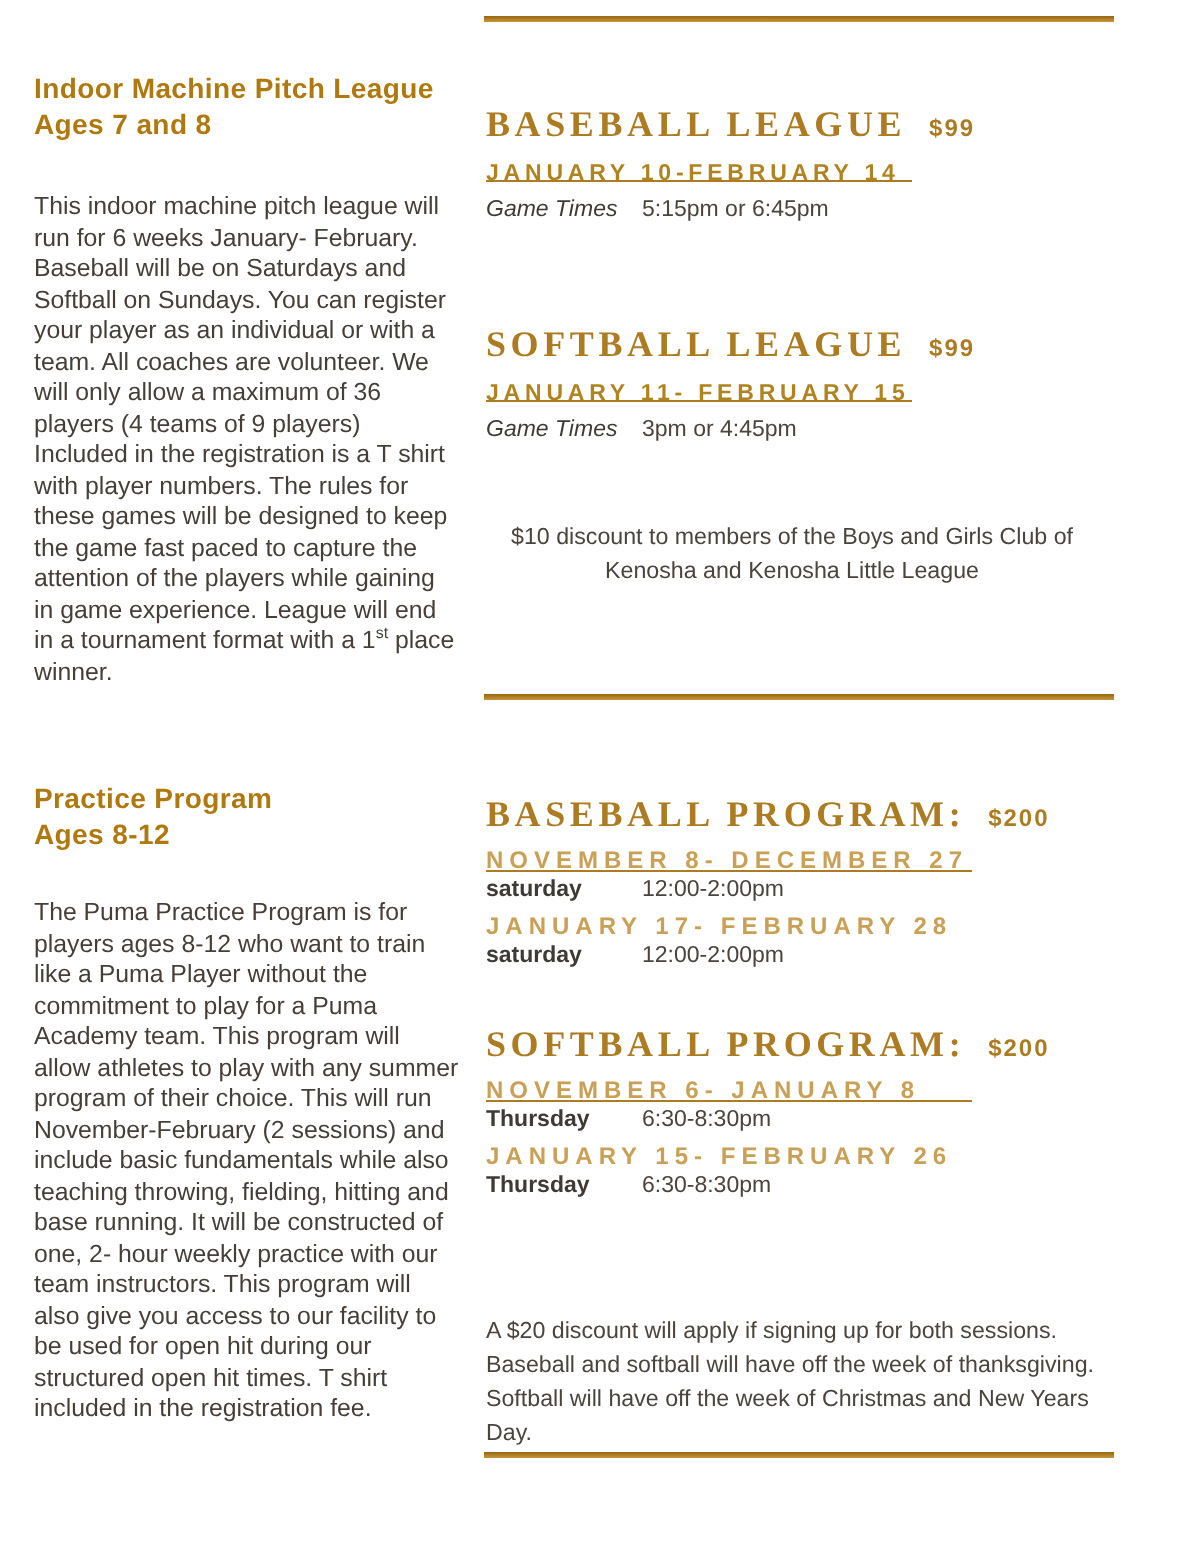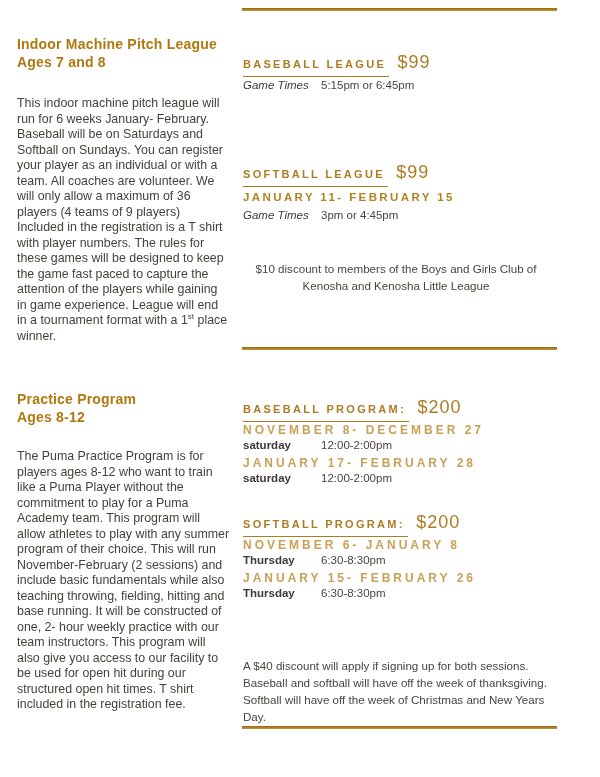--- a/index.html
+++ b/index.html
@@ -45,28 +45,28 @@
   .para-1 { top: 84px; }
   .para-2 { top: 437px; }
   .para sup { font-size: 8px; line-height: 0; }
 
   
   .rblock { left: 243px; width: 320px; }
 
   .name-row { white-space: nowrap; }
   .league-name {
     color: #ad7c22;
-    font-size: 11px; font-weight: bold;
+    font-size: 18px; font-weight: bold;
     letter-spacing: 2.3px;
     border-bottom: 1.5px solid #ad7c22;
-    padding-bottom: 6px; padding-right: 3px;
+    padding-bottom: 18px; padding-right: 3px; font-family: Liberation Serif, serif;
   }
   .league-price {
     color: #ad7c22;
-    font-size: 18px; font-weight: normal;
+    font-size: 12px; font-weight: bold;
     letter-spacing: 1px;
     margin-left: 4px;
   }
   .league-dates {
     margin-top: 8px;
     color: #b0831f;
     font-size: 11.5px; font-weight: bold;
     letter-spacing: 2.4px;
     white-space: nowrap;
   }
@@ -118,20 +118,21 @@
     <div>Ages 7 and 8</div>
   </div>
 
   <p class="abs para para-1"><span>This indoor machine pitch league will run for 6 weeks January- February. Baseball will be on Saturdays and Softball on Sundays.  You can register your player as an individual or with a team.  All coaches are volunteer.  We will only allow a maximum of 36 players (4 teams of 9 players) Included in the registration is a T shirt with player numbers.  The rules for these games will be designed to keep the game fast paced to capture the attention of the players while gaining in game experience. League will end in a tournament format with a 1</span><sup>st</sup><span> place winner.</span></p>
 
   <div class="abs rblock league-0">
     <div class="name-row">
       <span class="league-name">BASEBALL LEAGUE</span>
       <span class="league-price">$99</span>
     </div>
+    <div class="league-dates">JANUARY 10-FEBRUARY 14</div>
     <div class="times-row">
       <span class="times-label">Game Times</span>
       <span class="times-value">5:15pm or 6:45pm</span>
     </div>
   </div>
 
   <div class="abs rblock league-1">
     <div class="name-row">
       <span class="league-name">SOFTBALL LEAGUE</span>
       <span class="league-price">$99</span>
@@ -189,17 +190,17 @@
     </div>
     <div class="session">
       <div class="session-dates">JANUARY 15- FEBRUARY 26</div>
       <div class="day-row">
         <span class="day-label">Thursday</span>
         <span class="day-time">6:30-8:30pm</span>
       </div>
     </div>
   </div>
 
-  <p class="abs note note-2">A $40 discount will apply if signing up for both sessions. Baseball and softball will have off the week of thanksgiving. Softball will have off the week of Christmas and New Years Day.</p>
+  <p class="abs note note-2">A $20 discount will apply if signing up for both sessions. Baseball and softball will have off the week of thanksgiving. Softball will have off the week of Christmas and New Years Day.</p>
 
   <div class="rule rule-bottom"></div>
 
 </div>
 
 </body></html>

